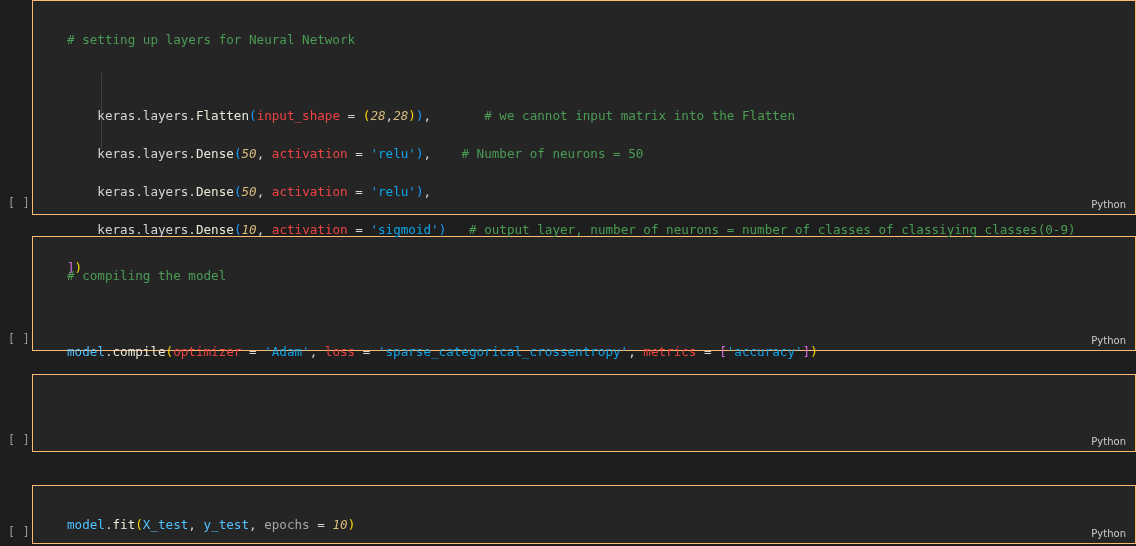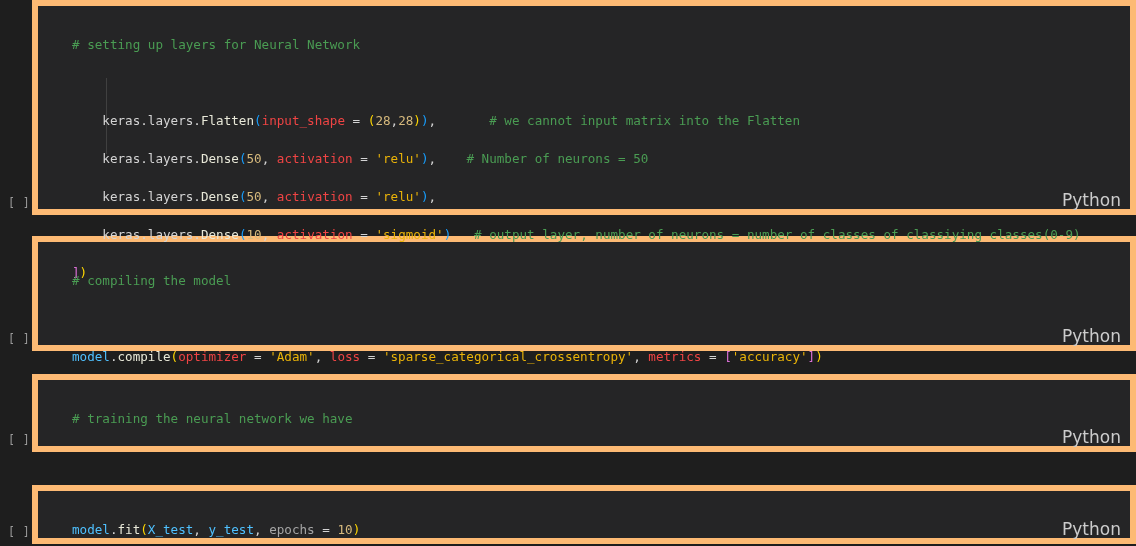--- a/index.html
+++ b/index.html
@@ -48,21 +48,21 @@
     letter-spacing: 0.5px;
     font-family: "DejaVu Sans Mono", "Liberation Mono", monospace;
     white-space: pre;
     user-select: none;
   }
 
   .editor {
     flex: 1 1 auto;
     position: relative;
     background: #252526;
-    border: 6px solid #fdba74;
+    border: 1px solid #fdba74;
     box-sizing: border-box;
   }
 
   .code {
     padding: 10px 0 0 0;
     font-family: "DejaVu Sans Mono", "Liberation Mono", monospace;
     font-size: 12.6px;
     line-height: 19px;
     white-space: pre;
     color: #d4d4d4;
@@ -85,34 +85,34 @@
     background: #404040;
     z-index: 1;
   }
 
   .lang-label {
     position: absolute;
     right: 9px;
     bottom: 2px;
     color: #cccccc;
     font-family: "DejaVu Sans", "Liberation Sans", sans-serif;
-    font-size: 17px;
+    font-size: 10px;
     line-height: 14px;
     z-index: 3;
     user-select: none;
   }
 
   
   .c-comment  { color: #4a9c53; }
   .c-var      { color: #4fc1ff; }
   .c-plain    { color: #d4d4d4; }
   .c-func     { color: #e8e8d8; }
   .c-param    { color: #ef4444; margin-top: 20px; }
-  .c-str      { color: #eab308; }
-  .c-num      { color: #d7ba7d; }
+  .c-str      { color: #0ea5e9; }
+  .c-num      { color: #d7ba7d; font-style: italic; }
   .c-op       { color: #d4d4d4; }
   .b-gold     { color: #ffd700; }
   .b-pink     { color: #da70d6; }
   .b-blue     { color: #179fff; }
   .c-kwarg    { color: #a6a6a6; }
 </style>
 </head>
 <body>
 
 <div class="notebook">
@@ -149,21 +149,20 @@
       <div class="lang-label">Python</div>
     </div>
   </div>
 
   <div class="cell" style="top:374px; height:78px;">
     <div class="gutter">
       <div class="run-indicator">[ ]</div>
     </div>
     <div class="editor">
       <div class="code">
-<div class="line"><span class="c-comment">#&nbsp;training&nbsp;the&nbsp;neural&nbsp;network&nbsp;we&nbsp;have</span></div>
       </div>
       <div class="lang-label">Python</div>
     </div>
   </div>
 
   <div class="cell" style="top:485px; height:59px;">
     <div class="gutter">
       <div class="run-indicator">[ ]</div>
     </div>
     <div class="editor">

